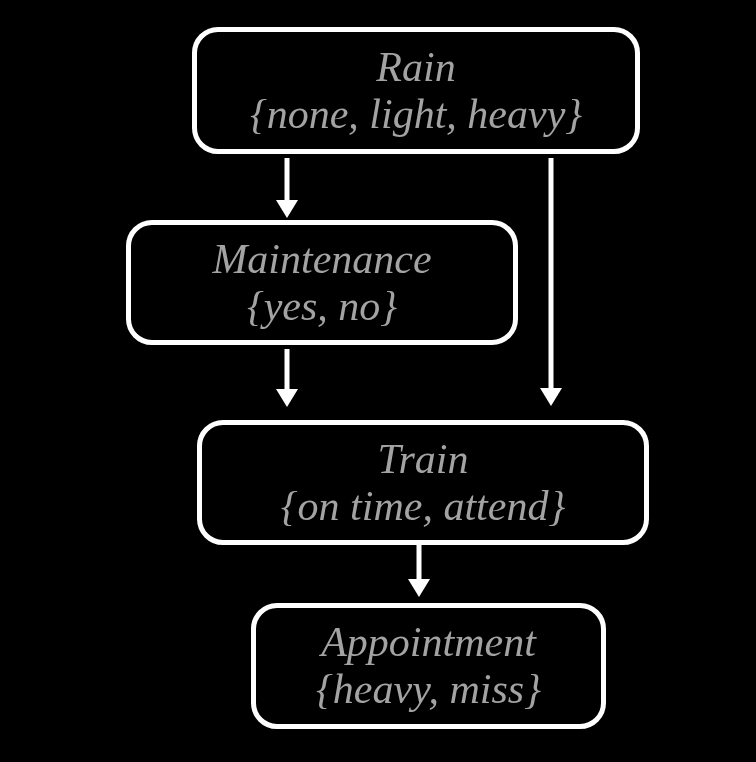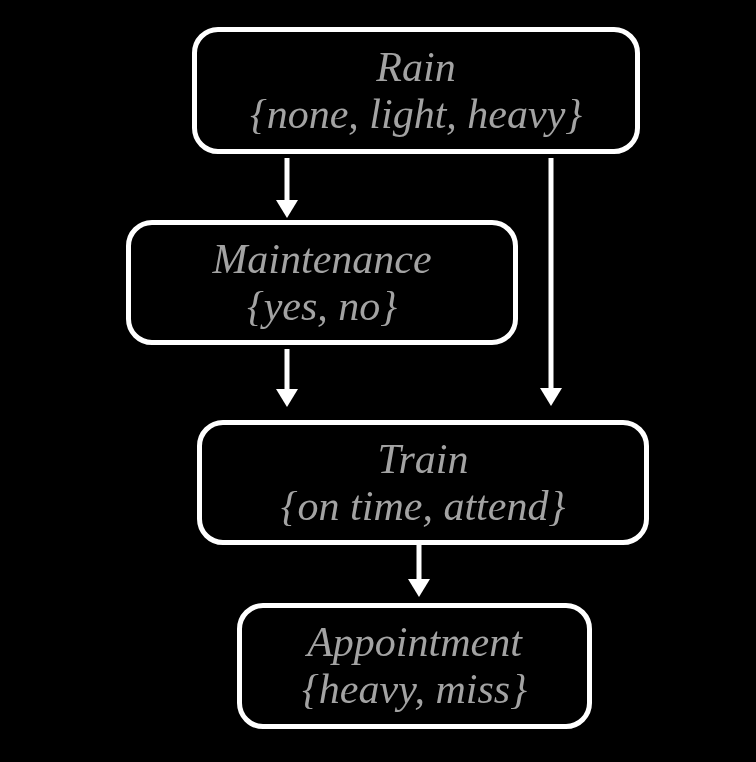--- a/index.html
+++ b/index.html
@@ -34,21 +34,21 @@
     align-items: center;
     justify-content: center;
     text-align: center;
     font-style: italic;
     font-size: 42px;
     line-height: 47px;
   }
   #node-rain        { left: 192px; top: 27px;  width: 448px; height: 127px; }
   #node-maintenance { left: 90px;  top: 220px; width: 392px; height: 125px; margin-left: 36px; }
   #node-train       { left: 197px; top: 412px; width: 452px; height: 125px; margin-top: 8px; }
-  #node-appointment { left: 237px; top: 603px; width: 355px; height: 126px; }
+  #node-appointment { left: 251px; top: 603px; width: 355px; height: 126px; }
   .edge-line {
     stroke: #ffffff;
     stroke-width: 5;
   }
   .edge-head {
     fill: #ffffff;
     stroke: none;
   }
 </style>
 </head>

